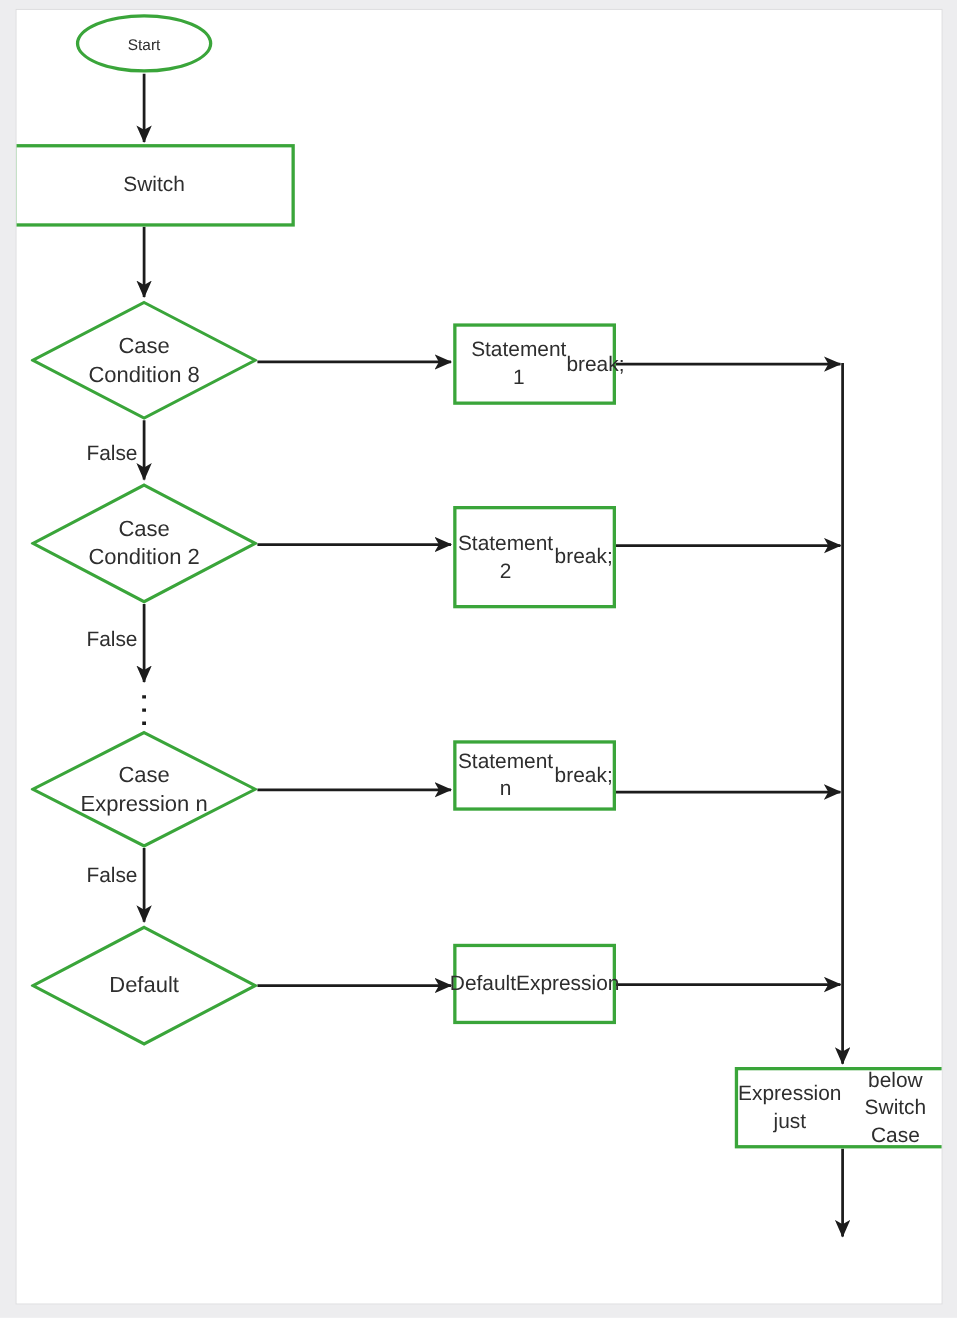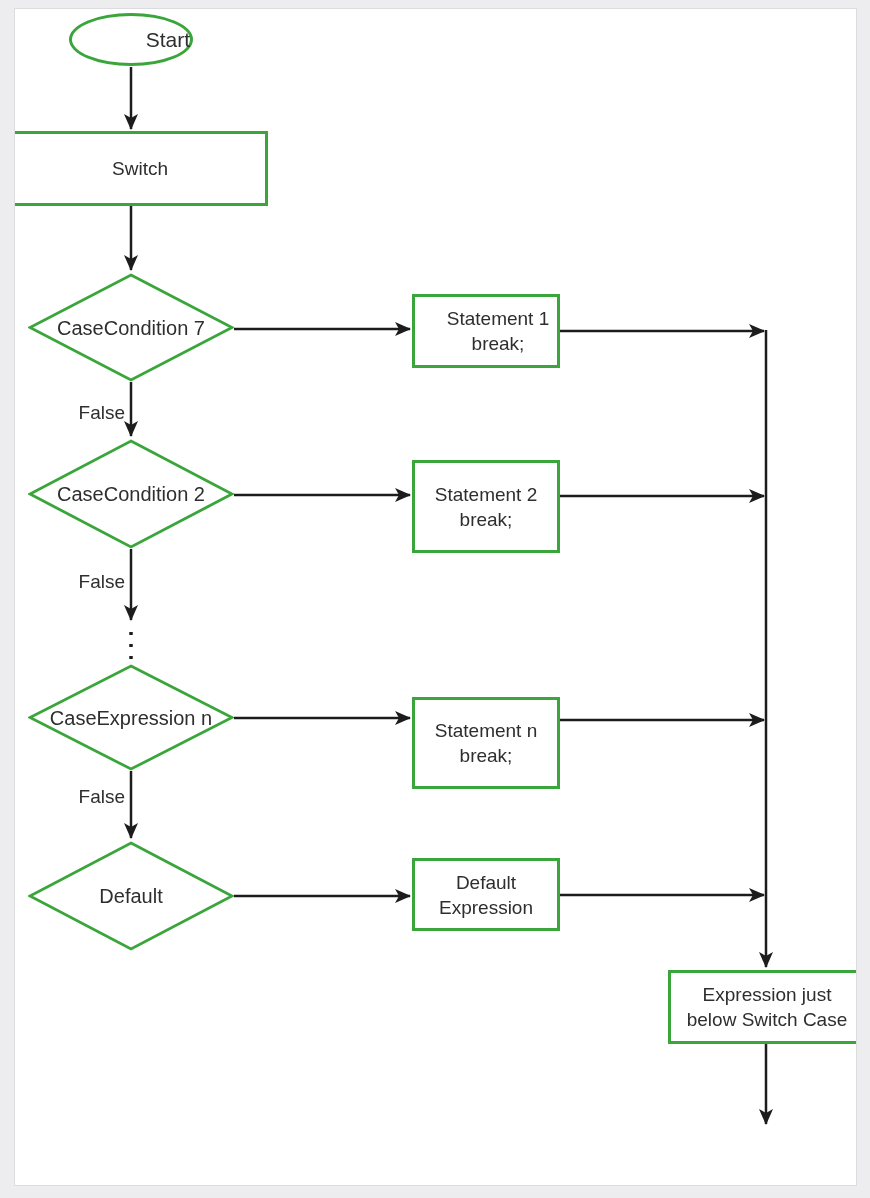--- a/index.html
+++ b/index.html
@@ -13,26 +13,26 @@
   }
   .card{
     position:absolute;left:14px;top:8px;
     width:843px;height:1178px;
     background:#ffffff;
     border:1px solid #dcdcde;
     box-sizing:border-box;
     overflow:hidden;
   }
   .node{position:absolute;box-sizing:border-box;display:flex;align-items:center;justify-content:center;text-align:center;background:#fff;}
-  .oval{border:3px solid var(--green,#3aa53a);border-radius:50%;font-size:21px;justify-content:flex-end;}
-  .rect{border:3px solid var(--green,#3aa53a);flex-direction:column;font-size:19px;line-height:25px;}
+  .oval{border:3px solid var(--green,#3aa53a);border-radius:50%;font-size:14px;}
+  .rect{border:3px solid var(--green,#3aa53a);flex-direction:row;font-size:19px;line-height:25px;}
   .diamond{position:absolute;}
   .diamond svg{position:absolute;left:0;top:0;width:100%;height:100%;}
   .dlabel{
-    position:absolute;inset:0;display:flex;
+    position:absolute;inset:0;display:flex;flex-direction:column;
     align-items:center;justify-content:center;text-align:center;
     font-size:20px;line-height:26px;
   }
   .false-label{
     position:absolute;font-size:19px;text-align:right;
   }
   .connectors{position:absolute;left:0;top:0;}
   .conn{stroke:var(--arrow,#1c1c1c);stroke-width:2.5;fill:none;}
   .conn-dotted{stroke:var(--arrow,#1c1c1c);stroke-width:3.5;fill:none;stroke-dasharray:3 9;}
 </style>
@@ -80,21 +80,21 @@
   <div class="node rect" style="left:-3px;top:122px;width:256px;height:75px;">
     <span>Switch</span>
   </div>
 
   <div class="diamond" style="left:13px;top:264px;width:206px;height:109px;">
     <svg viewBox="0 0 206 109" preserveAspectRatio="none">
       <polygon points="103,2 204,54.5 103,107 2,54.5" fill="#ffffff" stroke="#3aa53a" stroke-width="2.8"></polygon>
     </svg>
     <div class="dlabel">
       <span>Case</span>
-      <span>Condition 7</span>
+      <span>Condition 8</span>
     </div>
   </div>
 
   <div class="node rect" style="left:397px;top:285px;width:148px;height:74px;padding-left:24px;">
     <span>Statement 1</span>
     <span>break;</span>
   </div>
 
   <div class="false-label" style="left:36px;top:393px;width:74px;">False</div>
 
@@ -118,21 +118,21 @@
   <div class="diamond" style="left:13px;top:655px;width:206px;height:107px;">
     <svg viewBox="0 0 206 109" preserveAspectRatio="none">
       <polygon points="103,2 204,54.5 103,107 2,54.5" fill="#ffffff" stroke="#3aa53a" stroke-width="2.8"></polygon>
     </svg>
     <div class="dlabel">
       <span>Case</span>
       <span>Expression n</span>
     </div>
   </div>
 
-  <div class="node rect" style="left:397px;top:688px;width:148px;height:92px;">
+  <div class="node rect" style="left:397px;top:664px;width:148px;height:64px;">
     <span>Statement n</span>
     <span>break;</span>
   </div>
 
   <div class="false-label" style="left:36px;top:777px;width:74px;">False</div>
 
   <div class="diamond" style="left:13px;top:832px;width:206px;height:110px;">
     <svg viewBox="0 0 206 109" preserveAspectRatio="none">
       <polygon points="103,2 204,54.5 103,107 2,54.5" fill="#ffffff" stroke="#3aa53a" stroke-width="2.8"></polygon>
     </svg>

